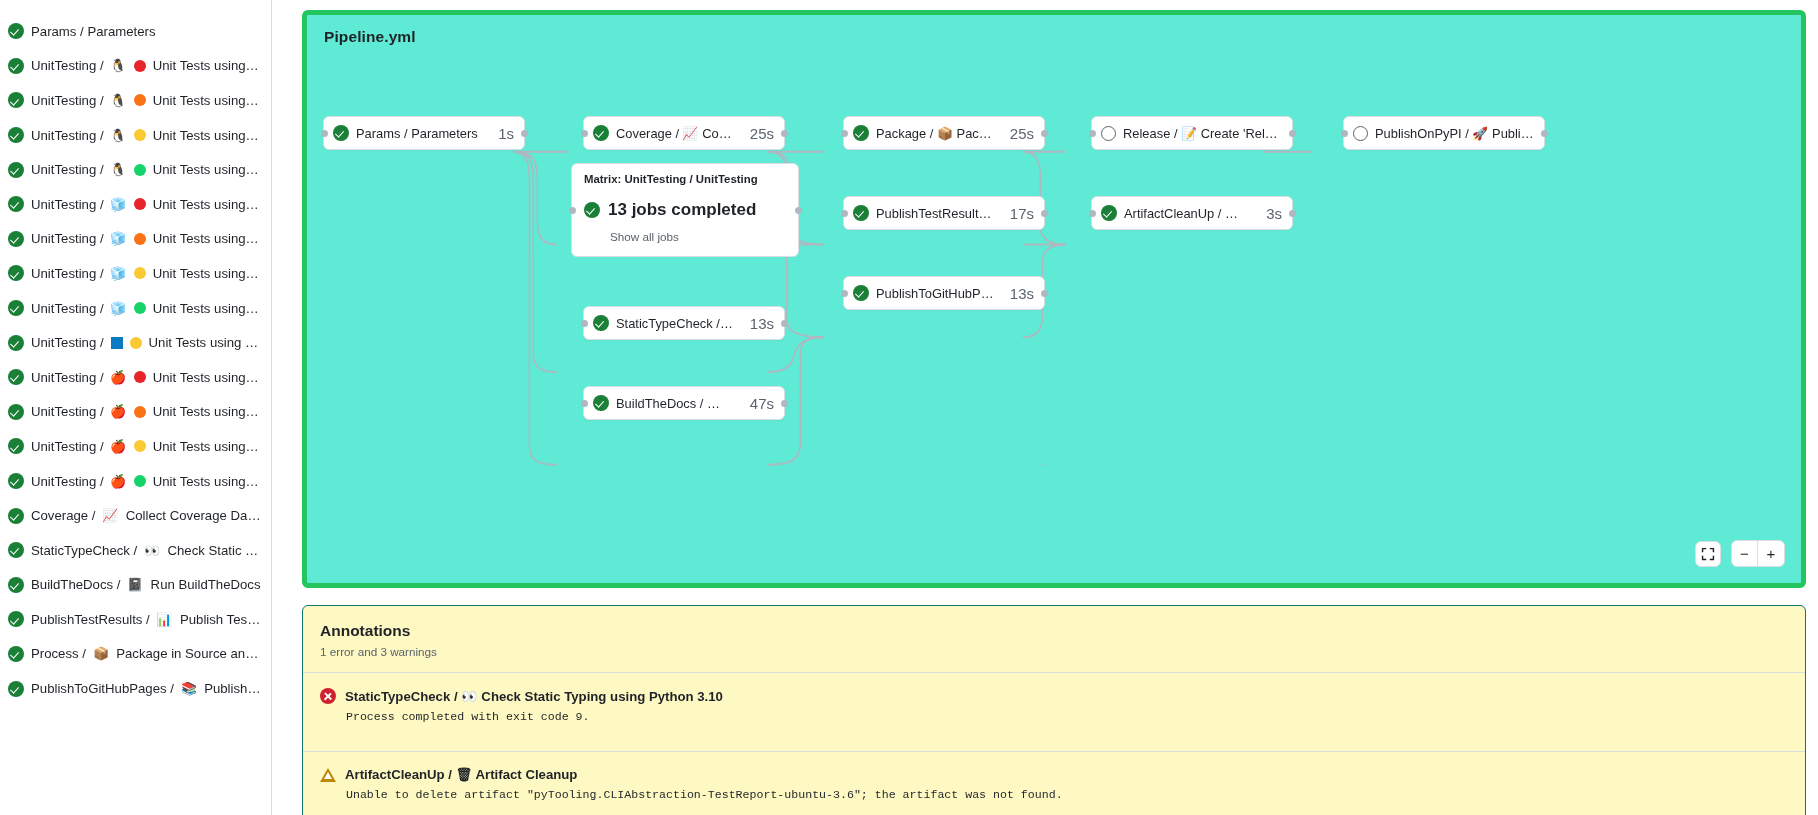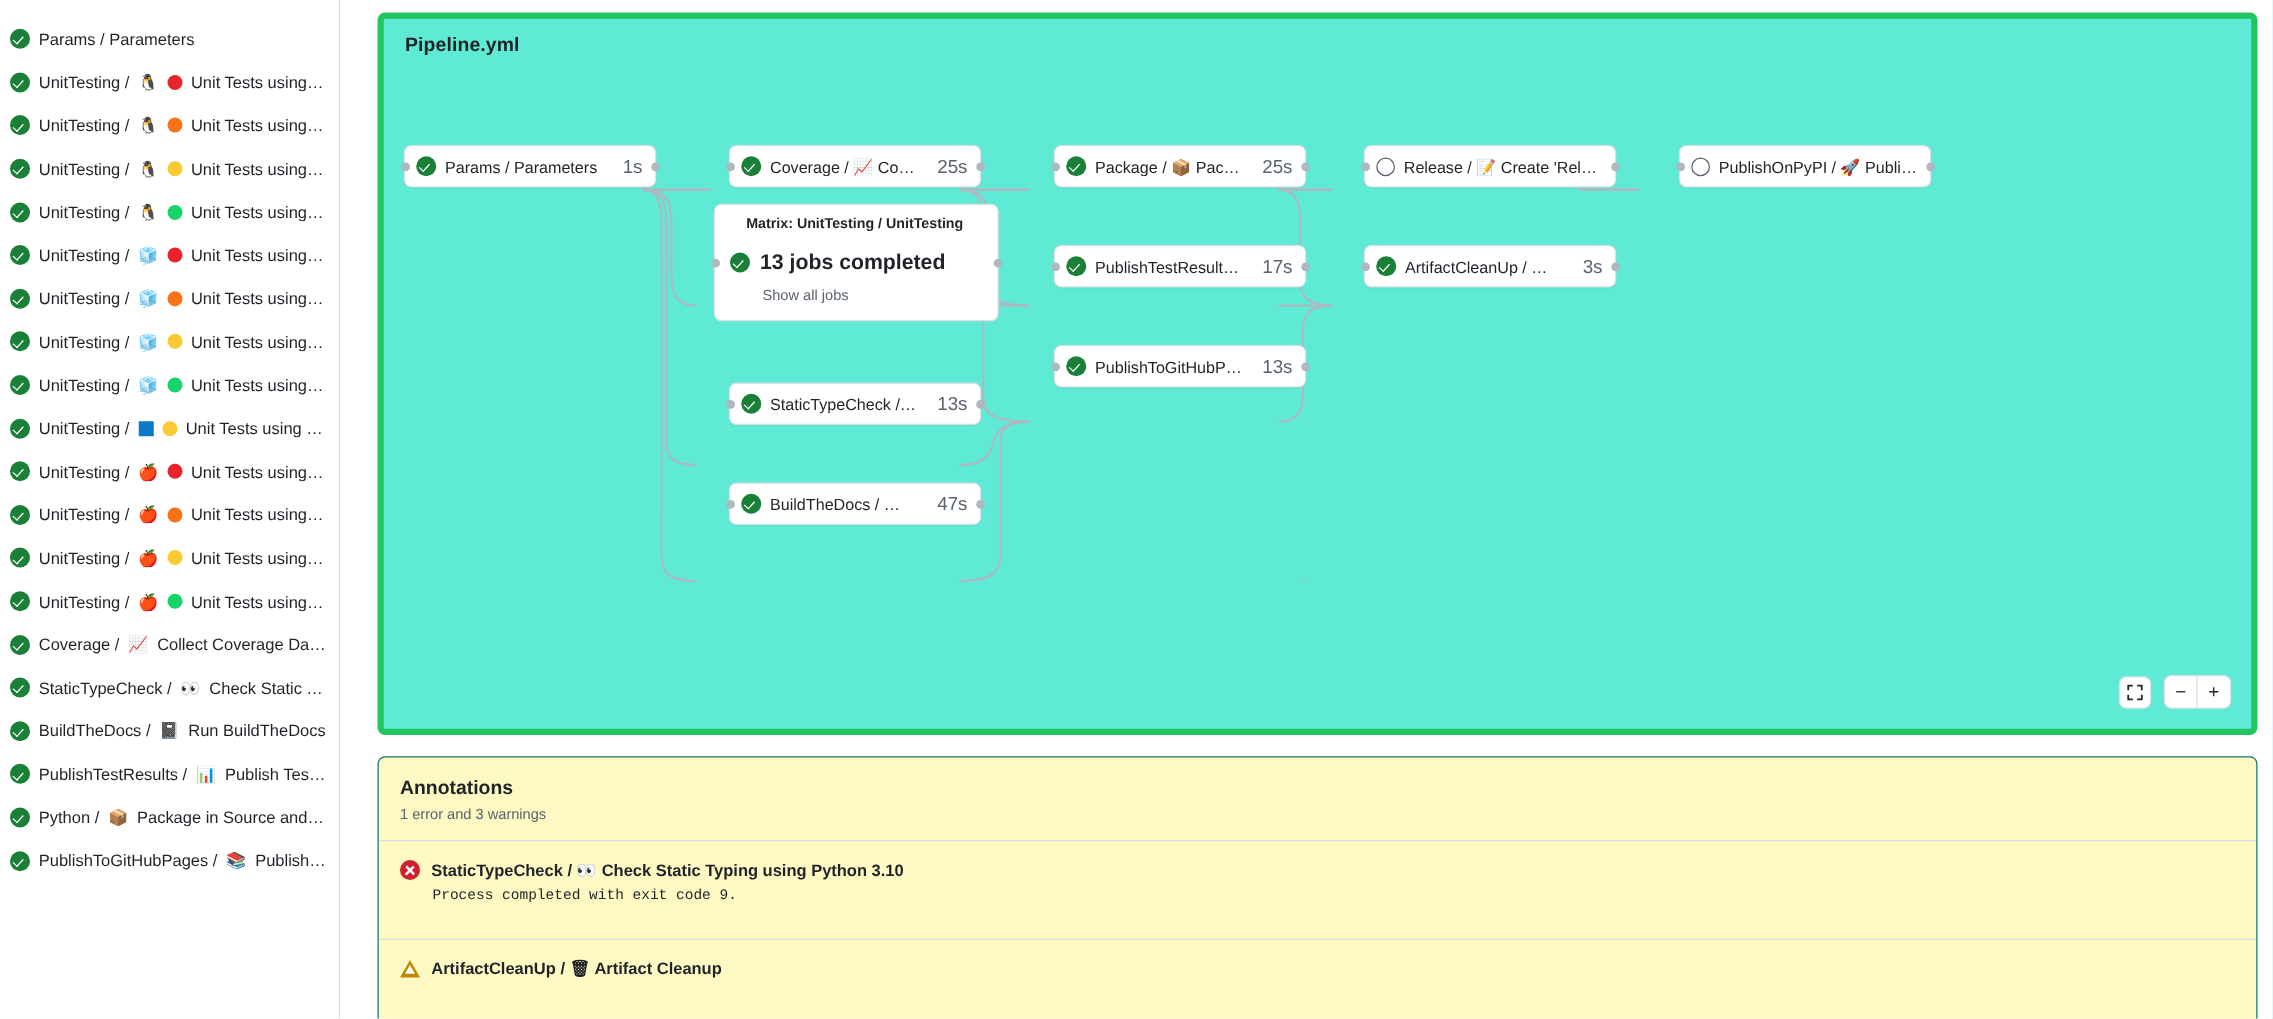--- a/index.html
+++ b/index.html
@@ -100,21 +100,21 @@
   .port.r { right: -3.5px; }
 
   
   .matrix {
     position: absolute;
     border: 1px solid #d8dee4;
     border-radius: 6px;
     background: #ffffff;
     padding: 9px 12px 12px 12px;
   }
-  .matrix-title { font-size: 11.4px; color: #1f2328; font-weight: 600; margin-left: 13px; }
+  .matrix-title { font-size: 11.4px; color: #1f2328; font-weight: 600; }
   .matrix-body { display: flex; align-items: center; gap: 8px; margin-top: 15px; font-size: 17px; font-weight: bold; }
   .matrix-link { font-size: 11.7px; color: #59636e; margin-top: 10px; margin-left: 26px; cursor: pointer; }
 
   
   .zoom-ctrls {
     position: absolute; right: 16px; bottom: 16px;
     display: flex; align-items: center; gap: 10px;
   }
   .zbtn {
     width: 26px; height: 26px;
@@ -328,21 +328,21 @@
             <span class="chk"></span>
           </span>
           <span>PublishTestResults / </span>
           <span class="emoji">📊</span>
           <span class="job-label">Publish Test Resu...</span>
         </div>
         <div class="job-row">
           <span class="ico">
             <span class="chk"></span>
           </span>
-          <span>Python / </span>
+          <span>Process / </span>
           <span class="emoji">📦</span>
           <span class="job-label">Package in Source and Wh...</span>
         </div>
         <div class="job-row">
           <span class="ico">
             <span class="chk"></span>
           </span>
           <span>PublishToGitHubPages / </span>
           <span class="emoji">📚</span>
           <span class="job-label">Publish to G...</span>
@@ -519,18 +519,19 @@
               <span class="err-ico"></span>
               <span>StaticTypeCheck / 👀 Check Static Typing using Python 3.10</span>
             </div>
             <div class="ann-msg">Process completed with exit code 9.</div>
           </div>
           <div class="ann-item">
             <div class="ann-row">
               <span class="warn-ico"></span>
               <span>ArtifactCleanUp / 🗑 Artifact Cleanup</span>
             </div>
+            <div class="ann-msg">Unable to delete artifact "pyTooling.CLIAbstraction-TestReport-ubuntu-3.6"; the artifact was not found.</div>
           </div>
         </div>
     </div>
 
   </div>
 </div>
 
 </body></html>

